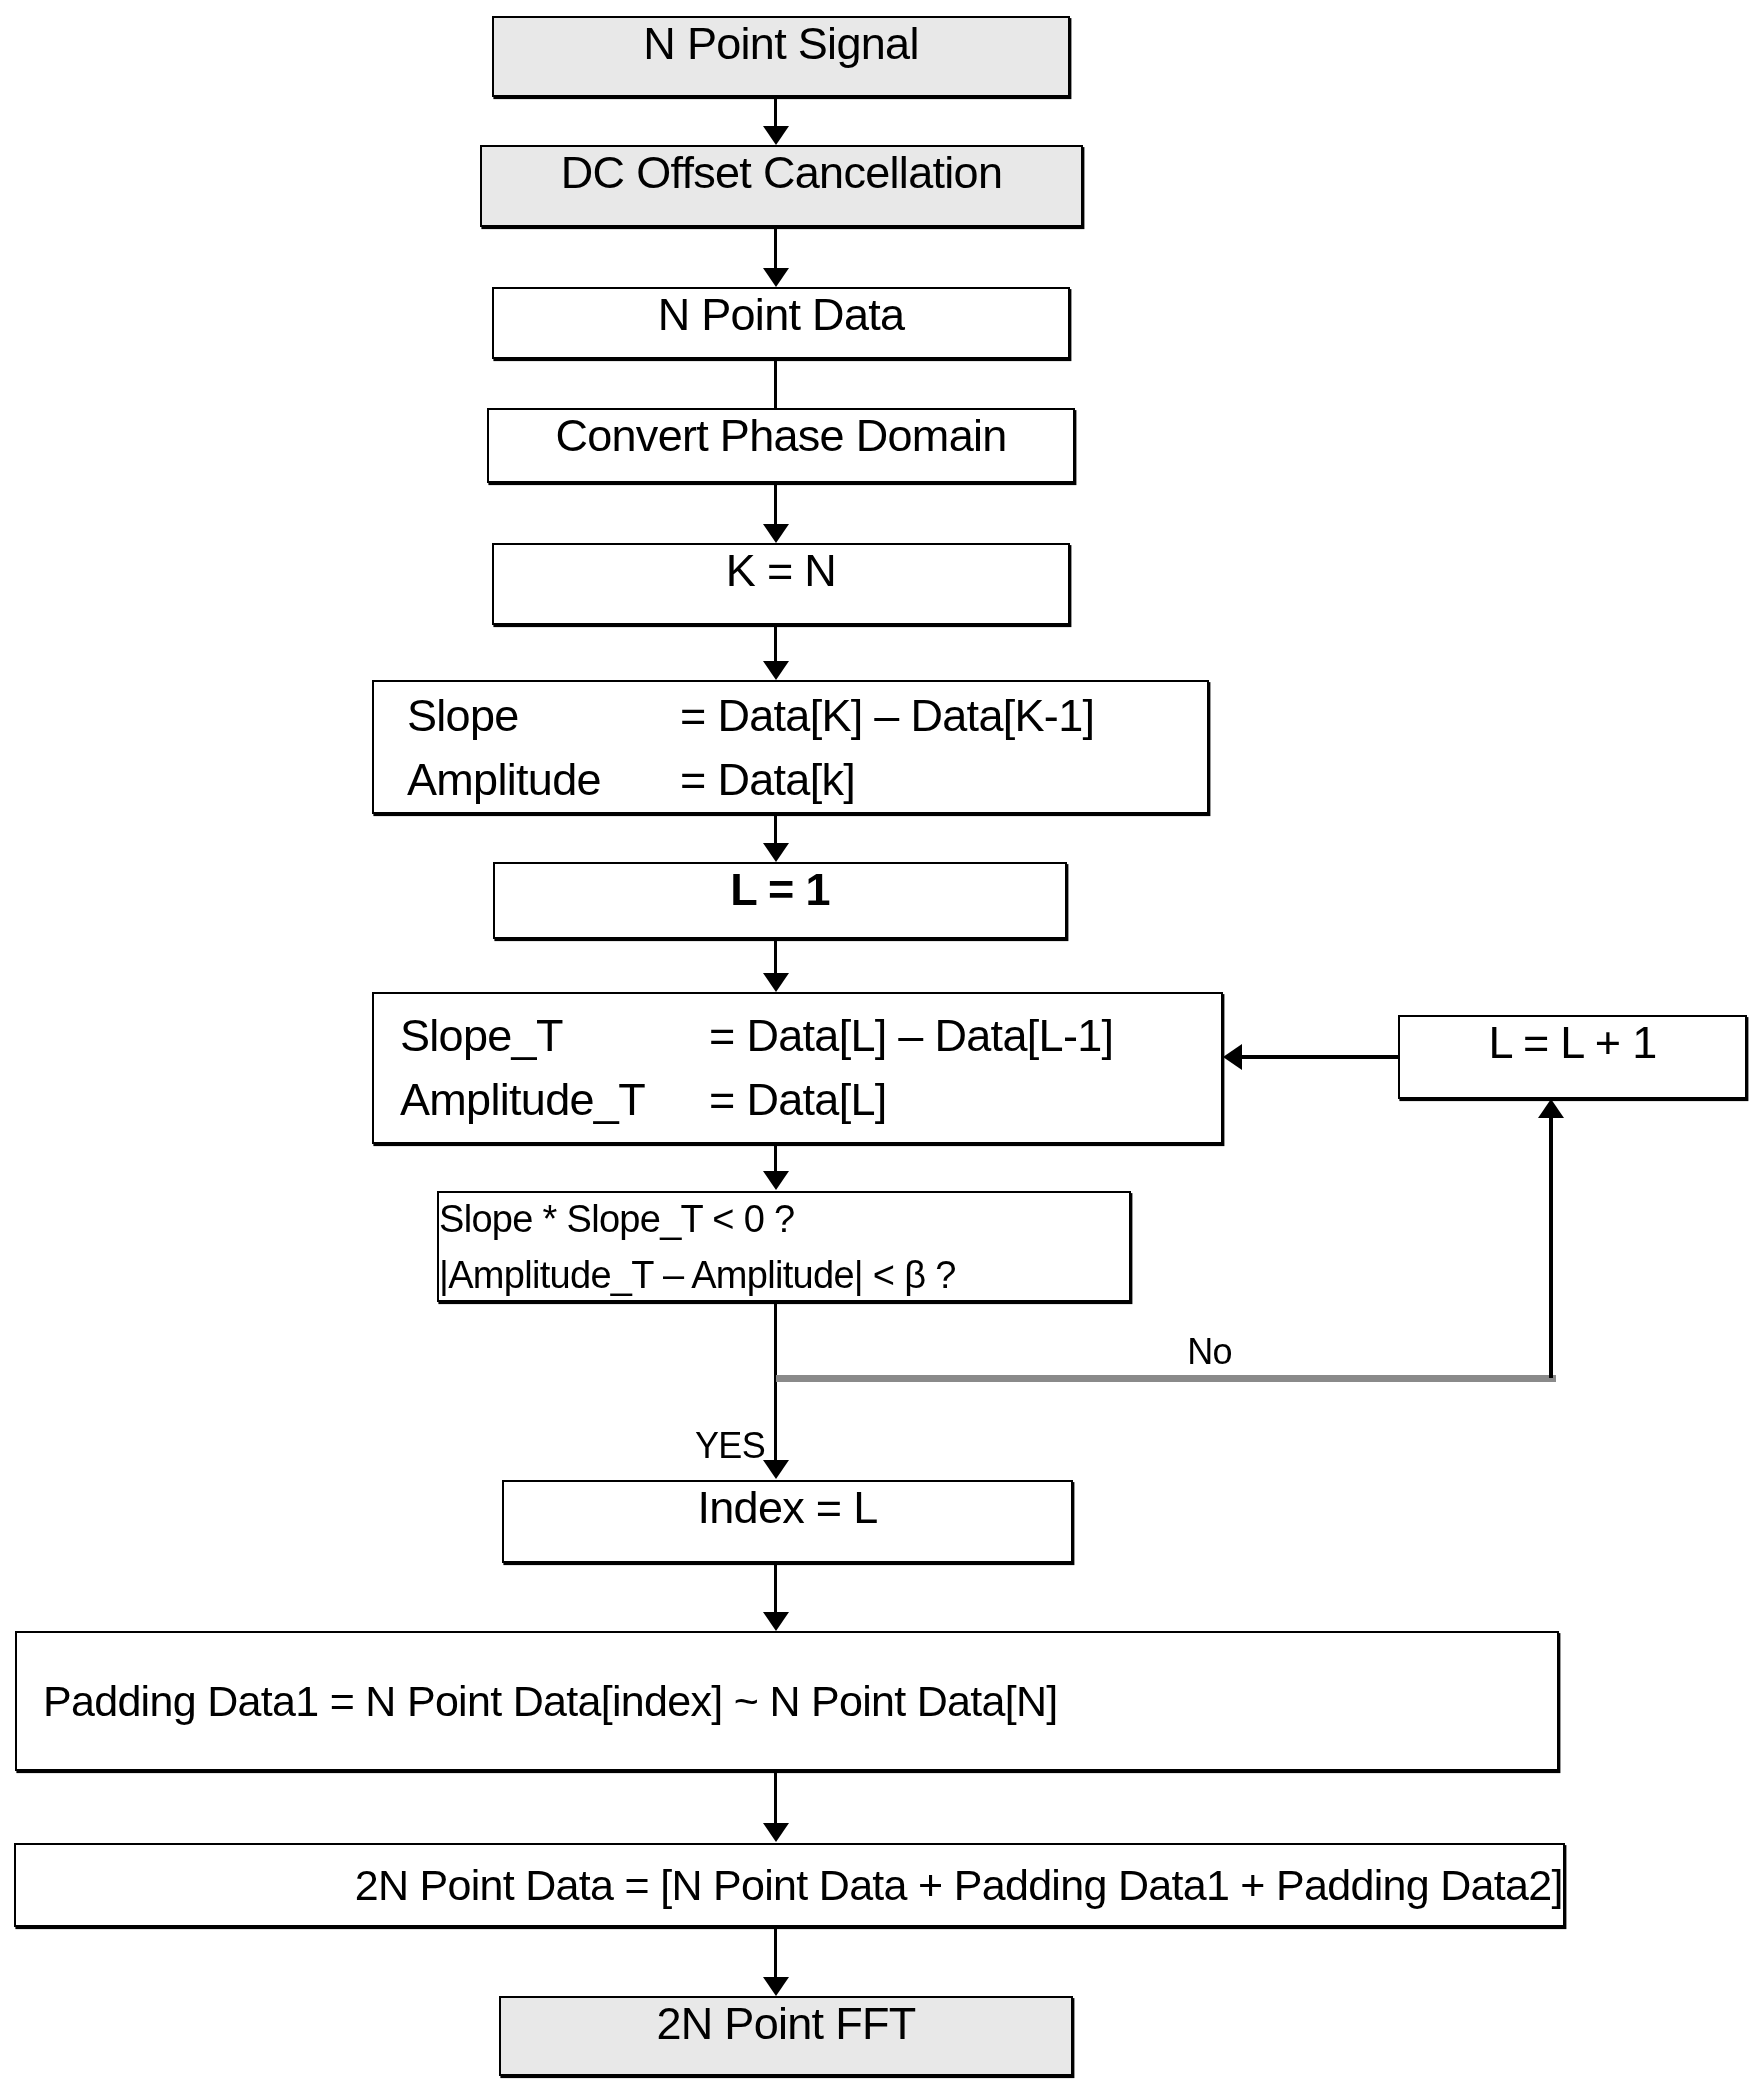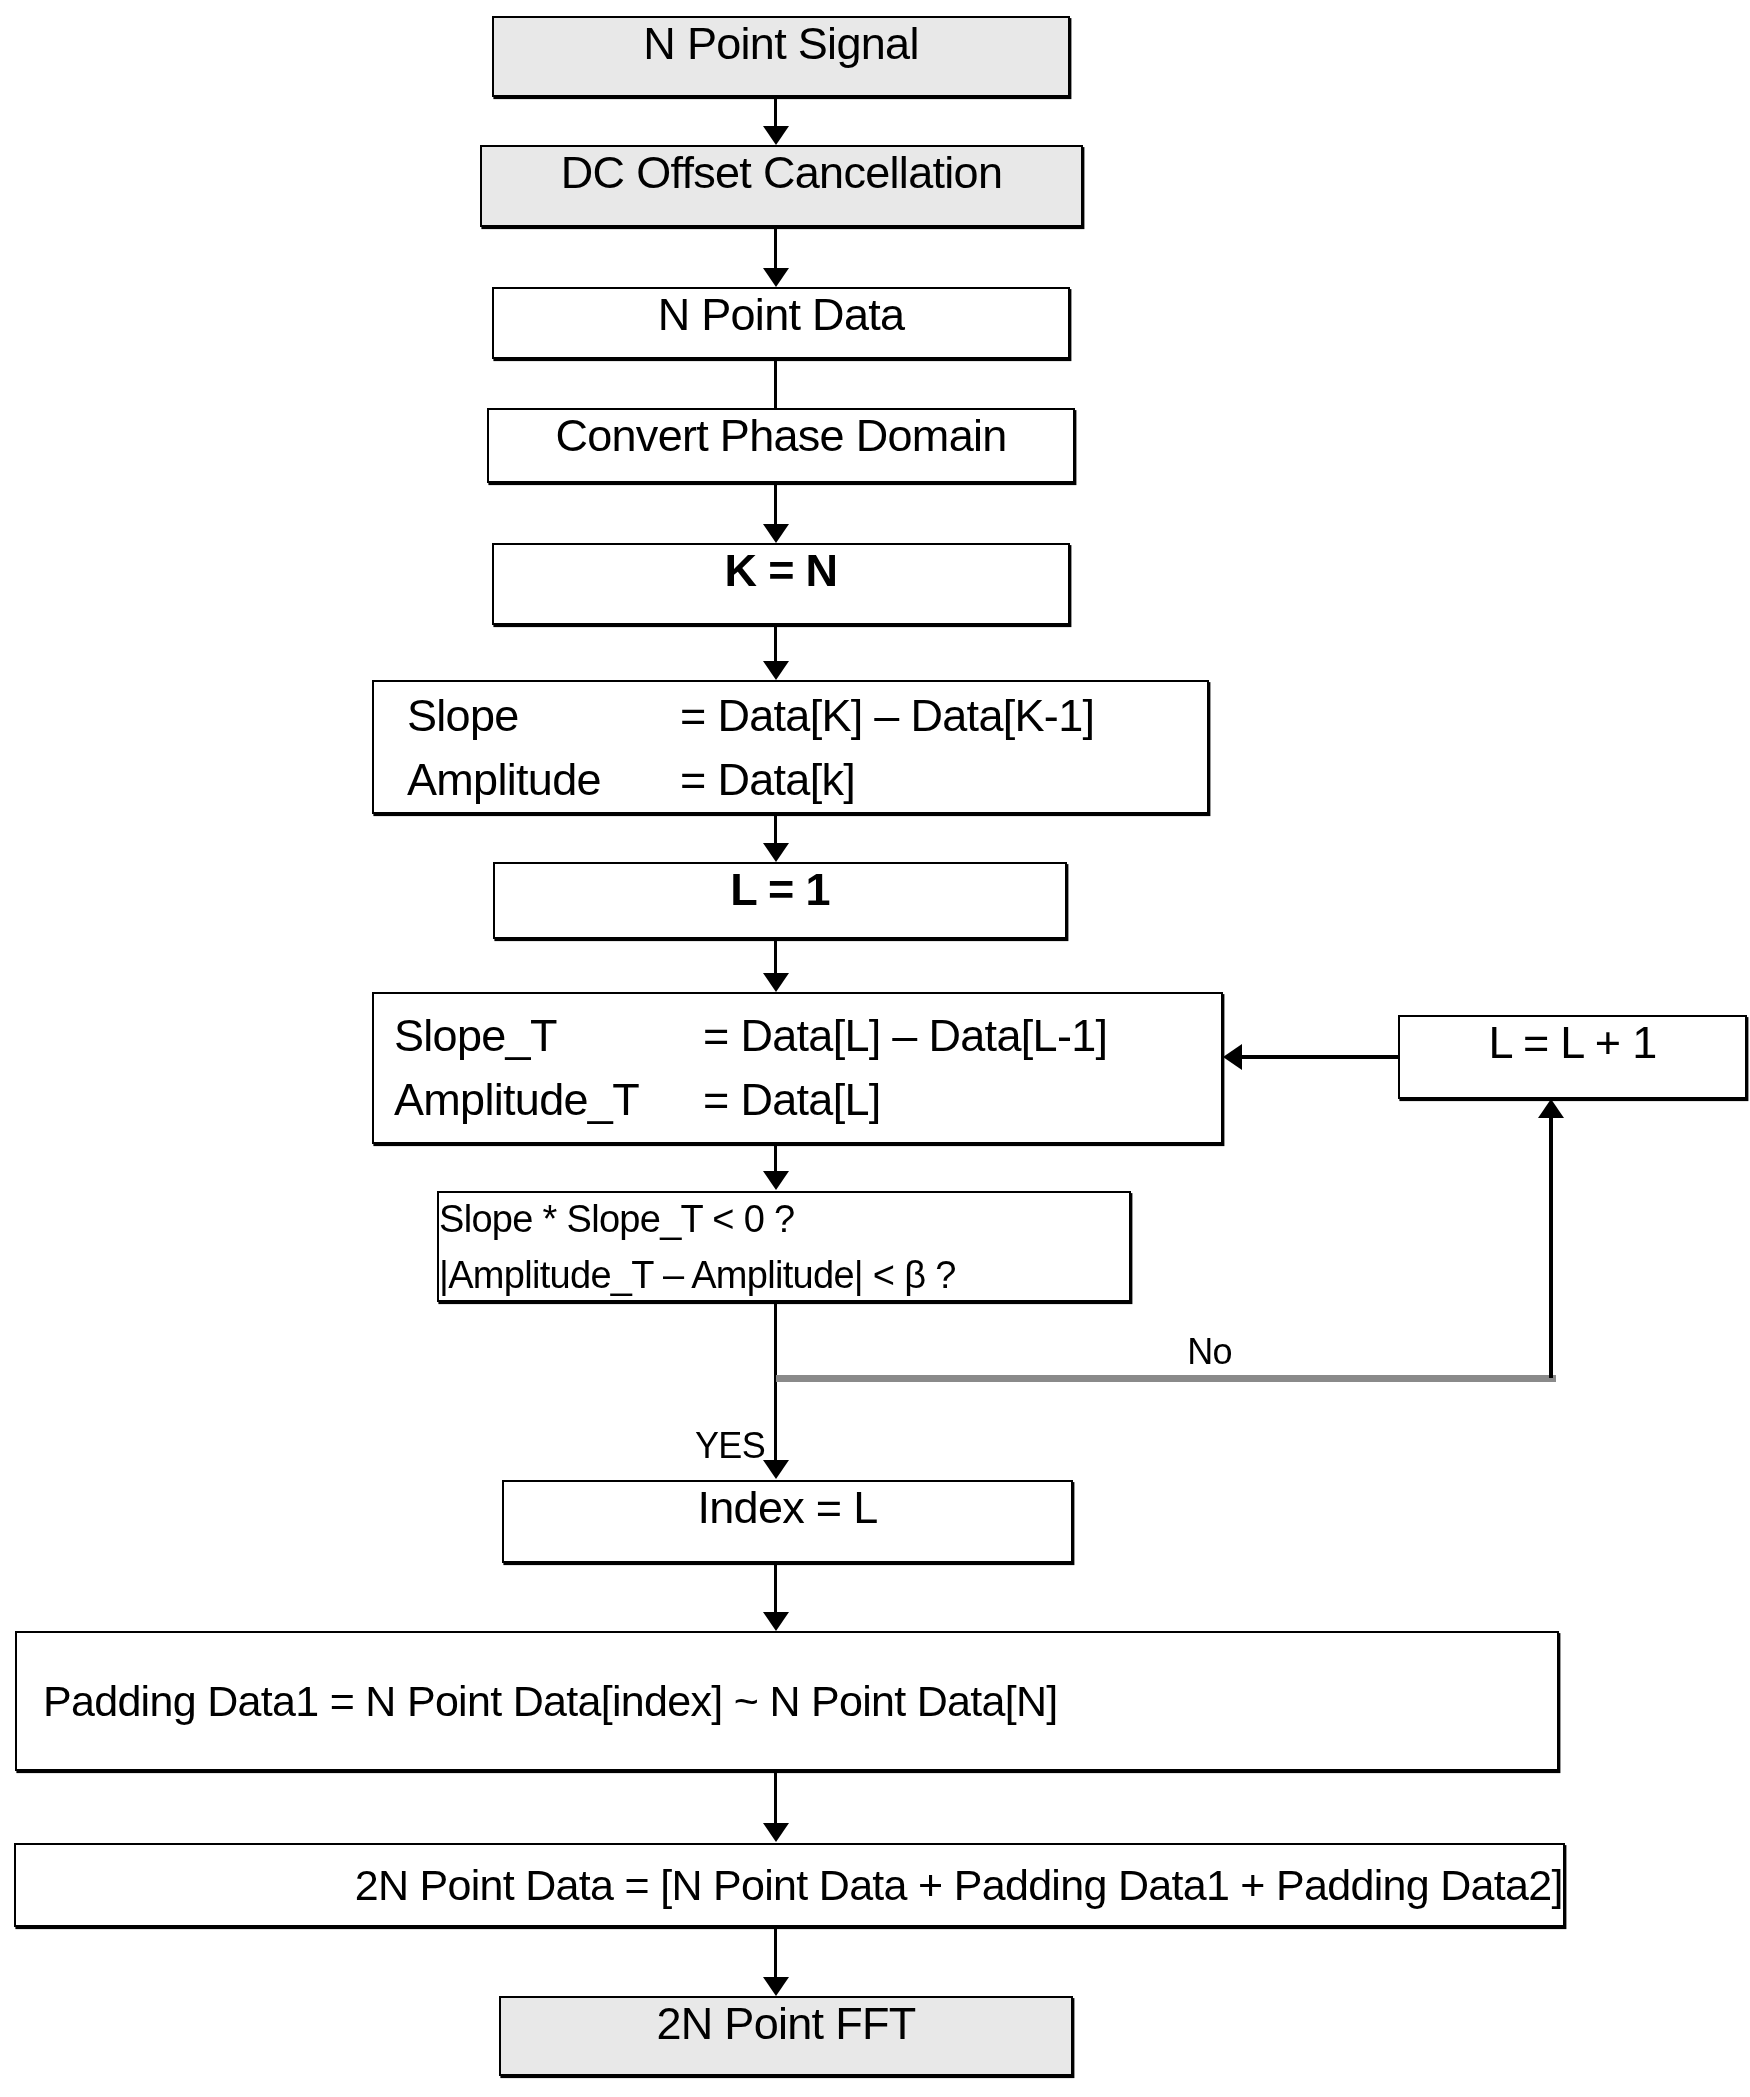--- a/index.html
+++ b/index.html
@@ -125,40 +125,40 @@
   </div>
 
   <div class="box" style="left:492px;top:287px;width:578px;height:72px;">
     <span>N Point Data</span>
   </div>
 
   <div class="box" style="left:487px;top:408px;width:588px;height:75px;">
     <span>Convert Phase Domain</span>
   </div>
 
-  <div class="box" style="left:492px;top:543px;width:578px;height:82px;font-weight:bold;">
+  <div class="box" style="left:492px;top:543px;width:578px;height:82px;">
     <span>K = N</span>
   </div>
 
   <div class="box left b-slope" style="left:372px;top:680px;width:837px;height:134px;padding-left:33px;justify-content:flex-end;">
     <div class="eq-row">
       <span class="eq-lhs">Slope</span>
       <span class="eq-rhs">= Data[K] – Data[K-1]</span>
     </div>
     <div class="eq-row">
       <span class="eq-lhs">Amplitude</span>
       <span class="eq-rhs">= Data[k]</span>
     </div>
   </div>
 
   <div class="box" style="left:493px;top:862px;width:574px;height:77px;font-weight:bold;">
     <span>L = 1</span>
   </div>
 
-  <div class="box left b-slopet" style="left:372px;top:992px;width:851px;height:152px;padding-left:20px;">
+  <div class="box left b-slopet" style="left:372px;top:992px;width:851px;height:152px;padding-left:26px;">
     <div class="eq-row">
       <span class="eq-lhs">Slope_T</span>
       <span class="eq-rhs">= Data[L] – Data[L-1]</span>
     </div>
     <div class="eq-row">
       <span class="eq-lhs">Amplitude_T</span>
       <span class="eq-rhs">= Data[L]</span>
     </div>
   </div>
 

